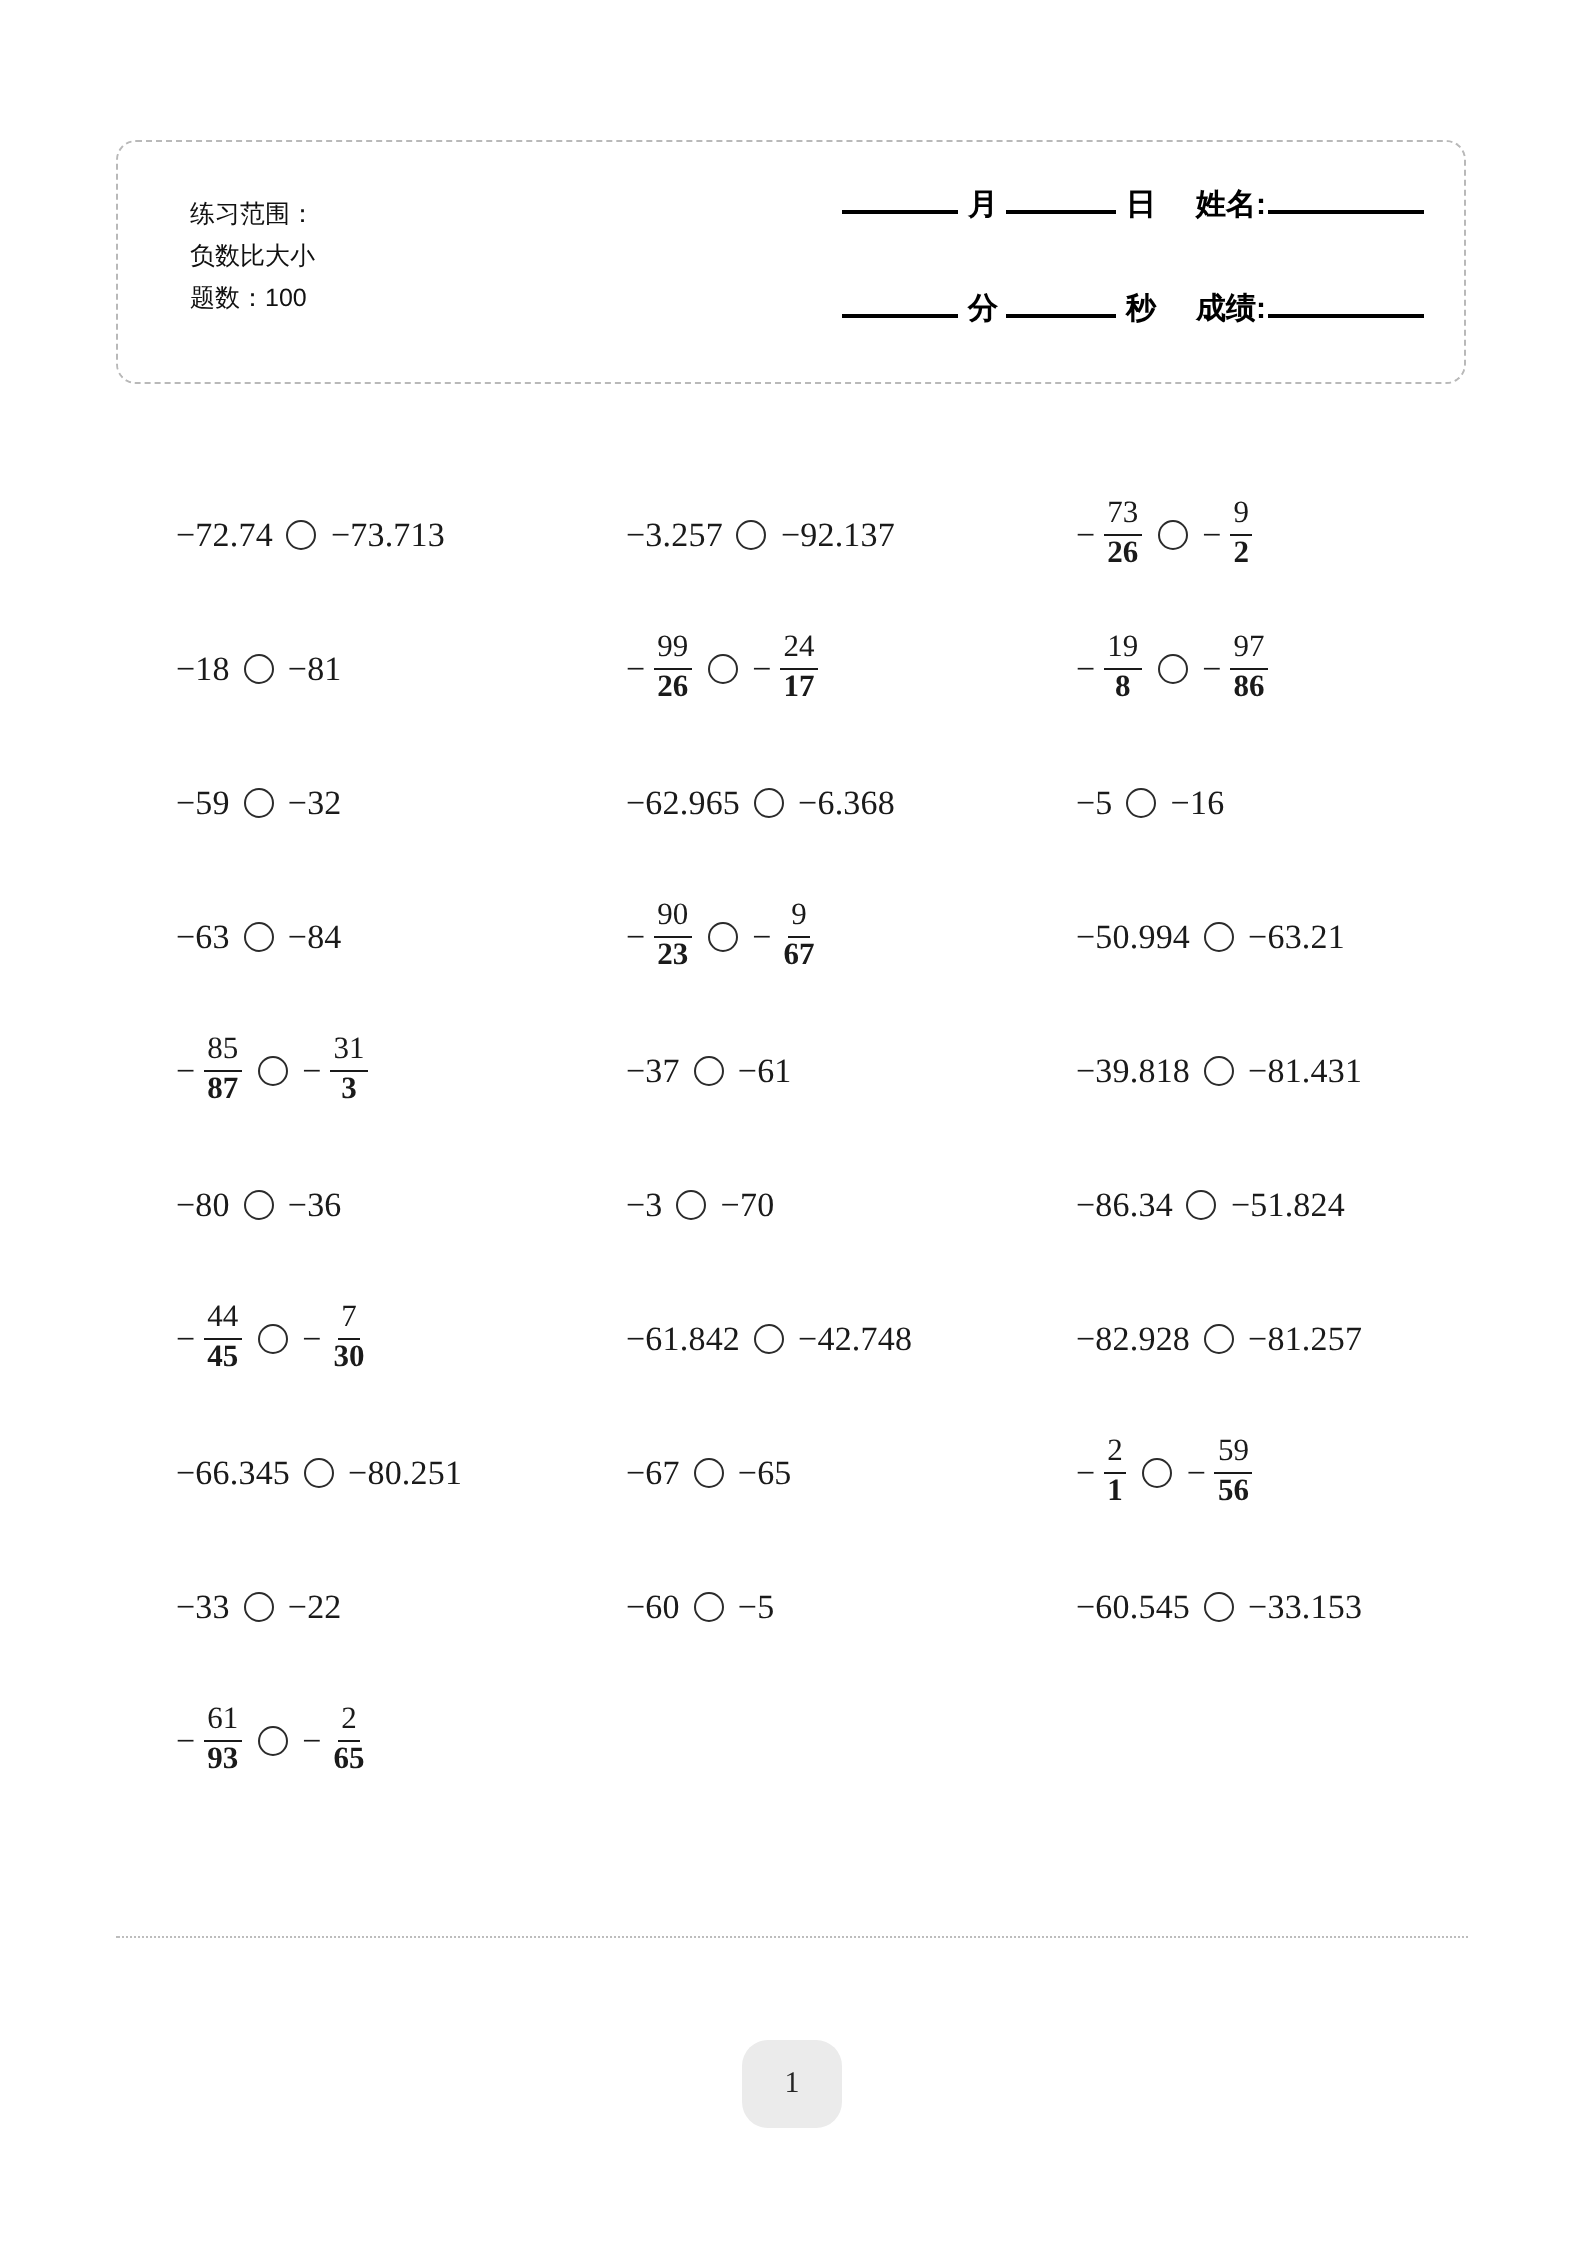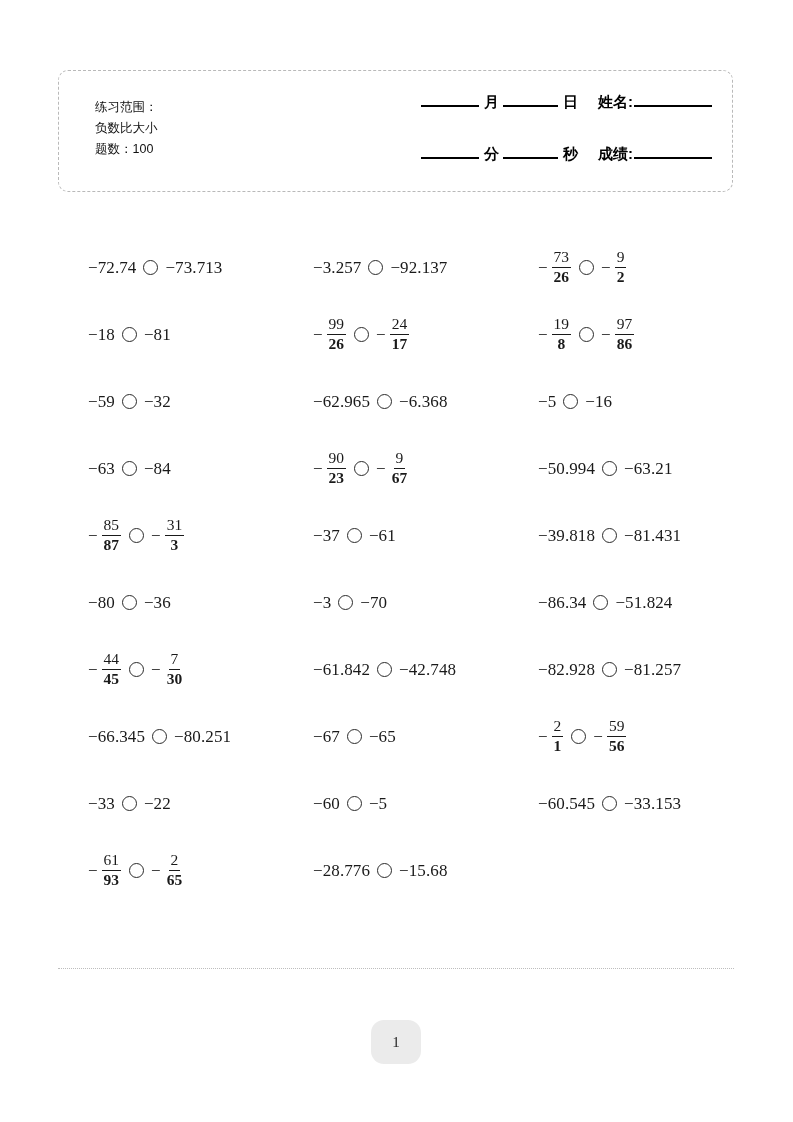--- a/index.html
+++ b/index.html
@@ -517,27 +517,18 @@
       </span>
       <span class="op-circle"></span>
       <span class="term">
         <span class="neg-frac">−</span>
         <span class="frac">
           <span class="num">2</span>
           <span class="den">65</span>
         </span>
       </span>
     </div>
-    <div class="problem">
-      <span class="term">
-        <span class="plain">−28.776</span>
-      </span>
-      <span class="op-circle"></span>
-      <span class="term">
-        <span class="plain">−15.68</span>
-      </span>
-    </div>
   </div>
 
 <div class="footer-rule"></div>
 <div class="page-badge">
   <span>1</span>
 </div>
 
 </body></html>

